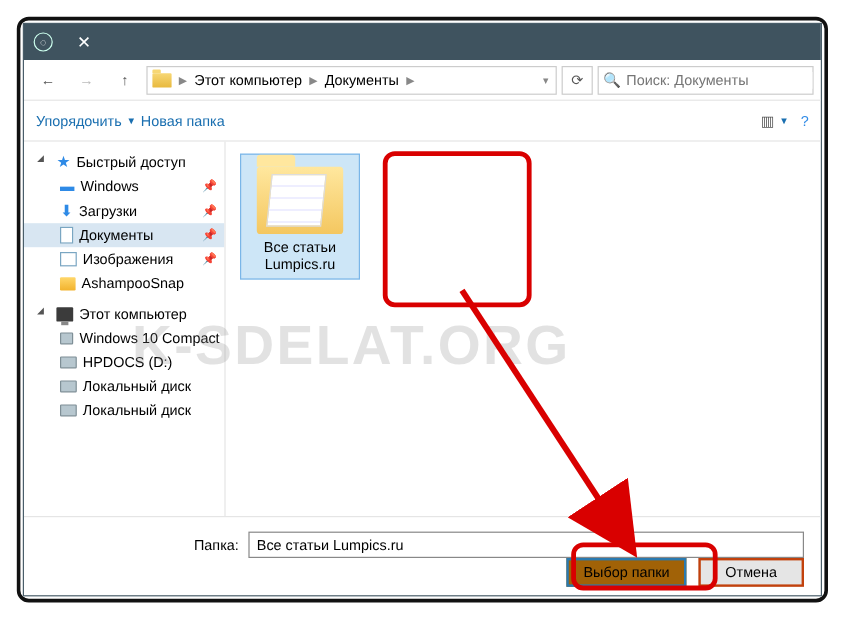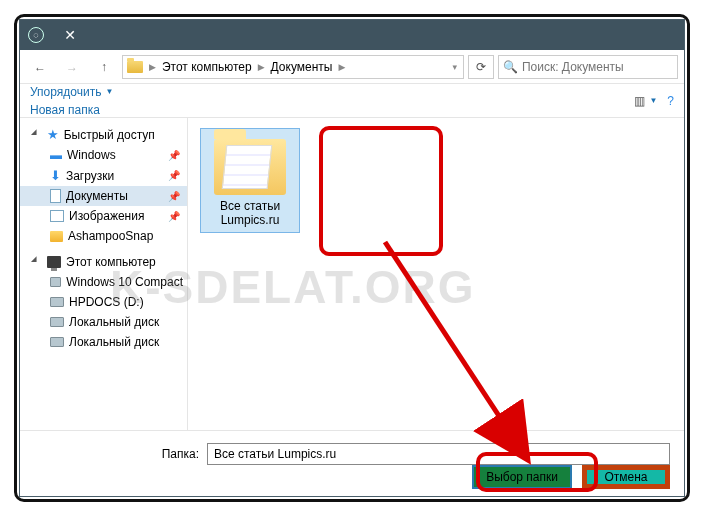--- a/index.html
+++ b/index.html
@@ -18,21 +18,21 @@
   .breadcrumb-box { flex: 1; height: 24px; border: 1px solid #ccc; display: flex; align-items: center; padding: 0 4px; gap: 4px; overflow: hidden; }
   .bc-seg { display: flex; align-items: center; gap: 2px; white-space: nowrap; }
   .bc-sep { color: #888; font-size: 9px; padding: 0 2px; }
   .folder-mini { width: 16px; height: 12px; background: linear-gradient(#f7d774,#e8b93e); border-radius: 1px; display:inline-block; position:relative;}
   .folder-mini::before{content:"";position:absolute;top:-3px;left:0;width:7px;height:3px;background:#f7d774;border-radius:1px 1px 0 0;}
   .refresh-box { width: 26px; height: 24px; border: 1px solid #ccc; display: flex; align-items: center; justify-content: center; color: #555; }
   .search-box { width: 180px; height: 24px; border: 1px solid #ccc; display: flex; align-items: center; padding: 0 4px; color: #888; gap: 4px; }
   .search-box input { border: none; outline: none; flex: 1; font-size: 12px; color: #333; }
 
   .cmdbar { height: 34px; display: flex; align-items: center; padding: 0 10px; gap: 16px; font-size: 12px; color: #1a6fb0; border-bottom: 1px solid #e5e5e5; justify-content: space-between; }
-  .cmdbar-left { display: flex; gap: 4px; flex-direction: column; }
+  .cmdbar-left { display: flex; gap: 4px; }
   .cmd-item { display: flex; align-items: center; gap: 4px; }
   .dropdown-caret { font-size: 8px; color: #1a6fb0; }
   .cmdbar-right { display: flex; gap: 10px; align-items:center; color:#555;}
 
   .body { display: flex; height: 312px; }
   .sidebar { width: 168px; border-right: 1px solid #e5e5e5; overflow: hidden; font-size: 12px; padding-top: 6px; }
   .side-group { margin-bottom: 6px; }
   .side-head { display: flex; align-items: center; gap: 5px; padding: 3px 6px 3px 14px; }
   .side-head.expand::before{content:"";border:4px solid transparent;border-left-color:#555;transform:rotate(45deg) translate(-1px,1px);}
   .side-item { display: flex; align-items: center; gap: 5px; padding: 3px 4px 3px 30px; position: relative; white-space: nowrap; overflow:hidden;}
@@ -56,22 +56,22 @@
   .item.selected { background: #cde6f7; border: 1px solid #7ab6e8; padding: 4px; }
   .item .label { margin-top: 4px; line-height: 1.2; word-wrap: break-word; }
   .highlight-box1 { position:absolute; left:299px; top:106px; width:124px; height:130px; border:4px solid #d90000; border-radius:10px; pointer-events:none;}
   .highlight-box2 { position:absolute; left:456px; top:432px; width:122px; height:40px; border:4px solid #d90000; border-radius:10px; pointer-events:none;}
 
   .footer { border-top: 1px solid #e5e5e5; padding: 12px 14px; display: flex; flex-direction: column; }
   .row1 { display: flex; align-items: center; gap: 8px; font-size: 12px; }
   .row1 label { width: 165px; text-align: right; }
   .row1 input { flex: 1; height: 22px; border: 1px solid #888; padding: 0 6px; font-size: 12px; }
   .row2 { display: flex; justify-content: flex-end; gap: 10px; }
-  .btn { min-width: 88px; height: 24px; border: 5px solid #c2410c; background: #14b8a6; font-size: 12px; padding: 0 12px; }
-  .btn.def { border: 2px solid #2a7ab0; background: #15803d; }
+  .btn { min-width: 88px; height: 24px; border: 2px solid #c2410c; background: #e5e5e5; font-size: 12px; padding: 0 12px; }
+  .btn.def { border: 2px solid #2a7ab0; background: #a16207; }
 
   .watermark { position:absolute; left:90px; top:240px; font-size:46px; font-weight:700; color:rgba(140,140,140,0.25); letter-spacing:2px; pointer-events:none;}
 
   svg.arrow { position:absolute; left:350px; top:210px; pointer-events:none; }
 </style>
 </head>
 <body>
 
 <div class="outer">
  <div class="dialog">

